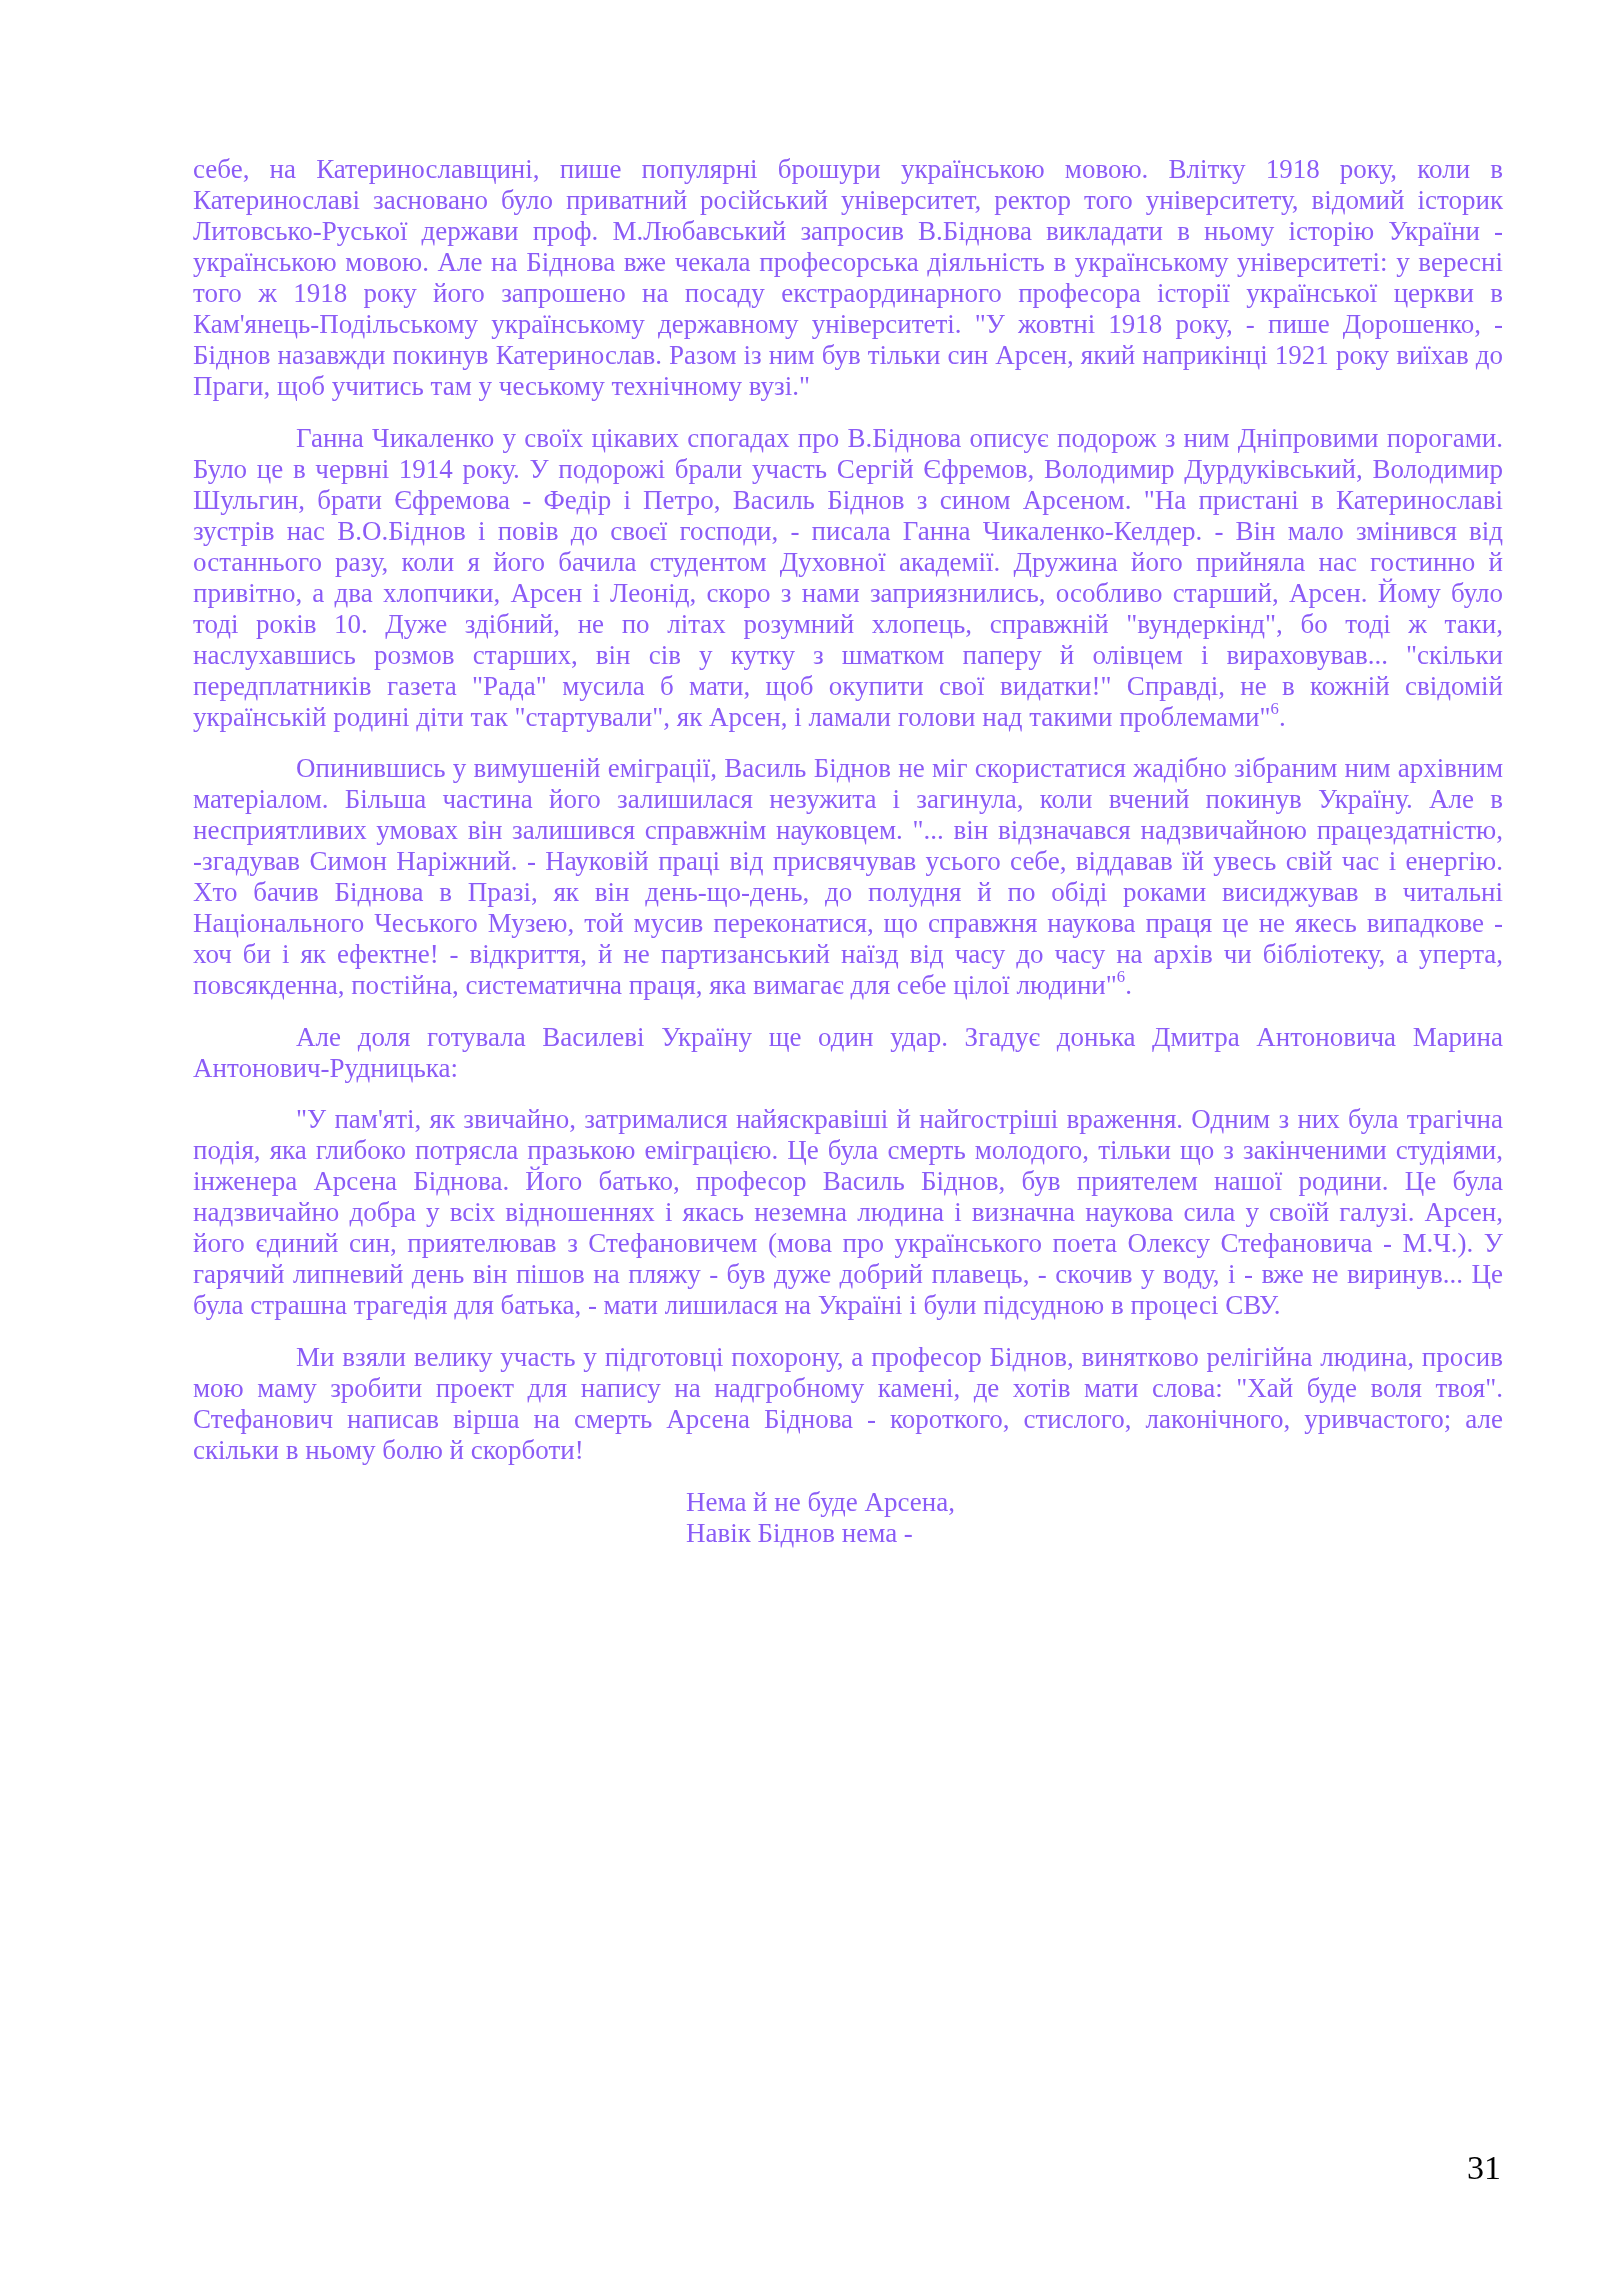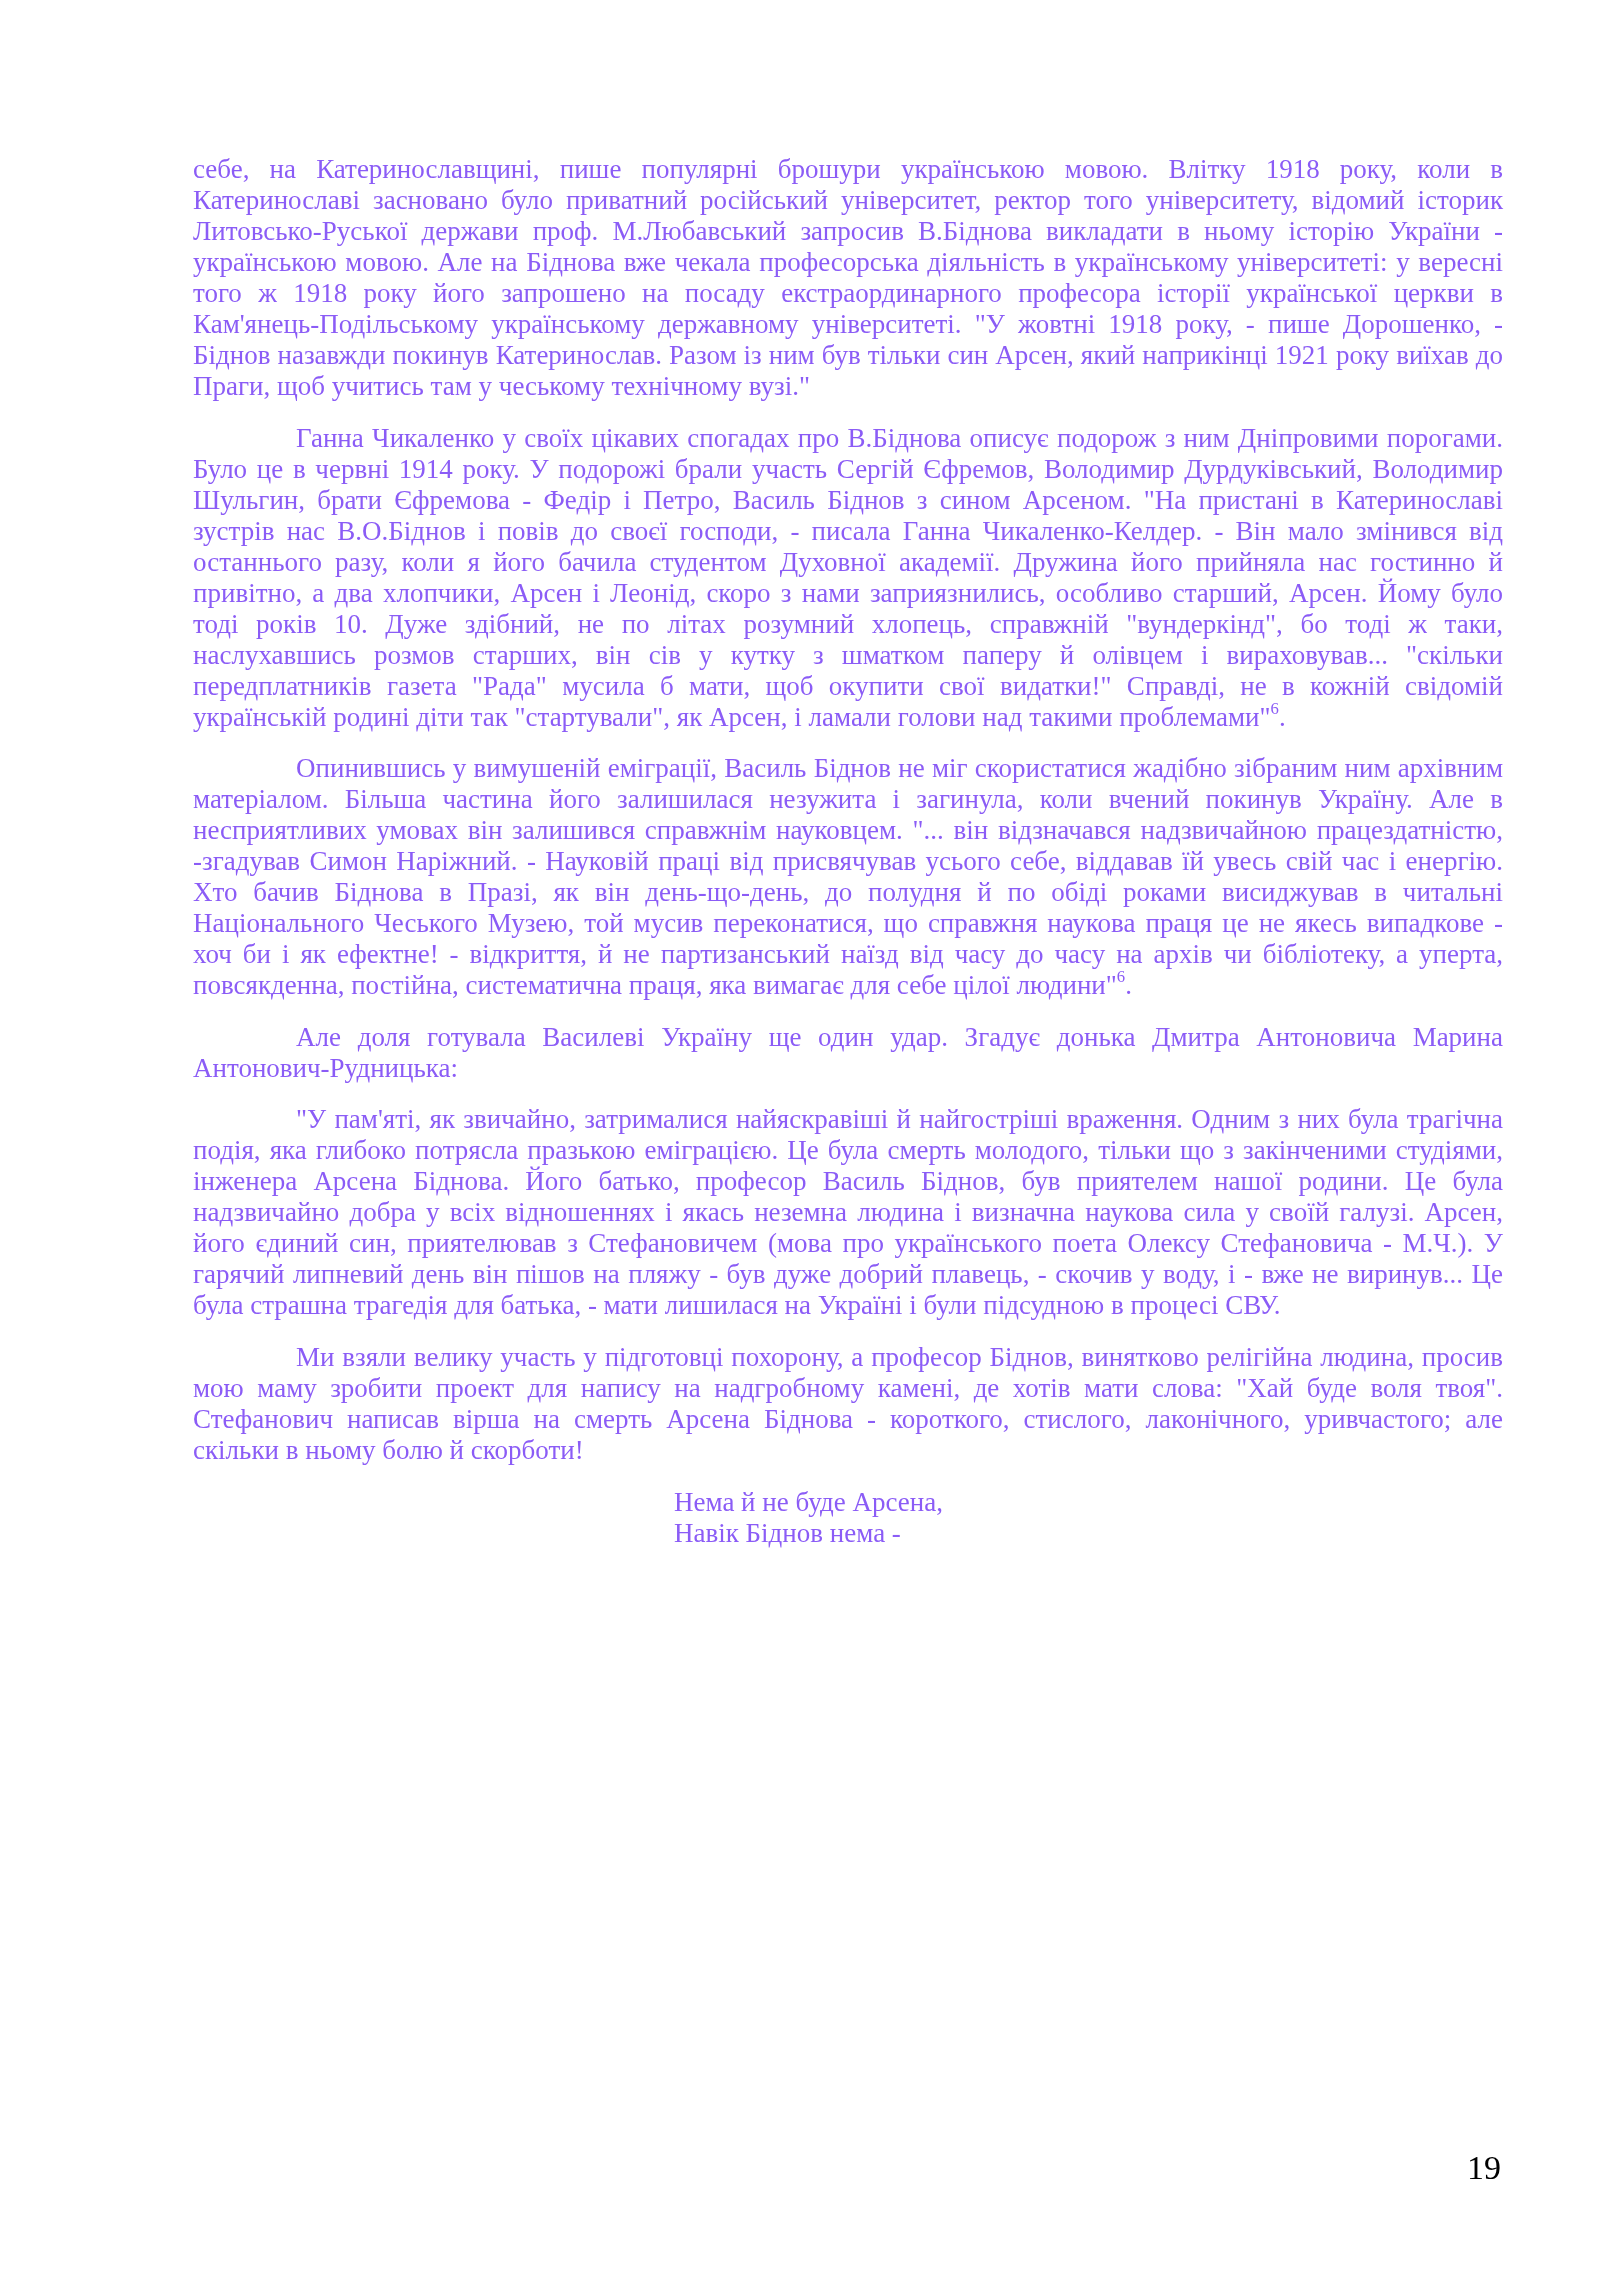--- a/index.html
+++ b/index.html
@@ -16,21 +16,21 @@
   }
   .para {
     margin: 0 0 20.6px 0;
     text-align: justify;
     text-indent: 0;
   }
   .para.indent { text-indent: 103px; }
   .para.first { text-indent: 0; }
   sup.fn { font-size: 16.7px; line-height: 0; vertical-align: 11.8px; }
   .poem {
-    margin: 4px;
+    margin: 16px;
     padding-left: 477px;
     margin-top: 5.9px;
   }
   .poem-line { display: block; line-height: 31px; }
   .page-number {
     position: absolute;
     left: 1467px;
     top: 2148px;
     font-family: "Liberation Serif", "DejaVu Serif", serif;
     font-size: 34px;
@@ -59,14 +59,14 @@
   </p>
   <p class="para indent">
     <span>Ми взяли велику участь у підготовці похорону, а професор Біднов, винятково релігійна людина, просив мою маму зробити проект для напису на надгробному камені, де хотів мати слова: "Хай буде воля твоя". Стефанович написав вірша на смерть Арсена Біднова - короткого, стислого, лаконічного, уривчастого; але скільки в ньому болю й скорботи!</span>
   </p>
   <div class="poem">
     <span class="poem-line">Нема й не буде Арсена,</span>
     <span class="poem-line">Навік Біднов нема -</span>
   </div>
 </div>
 
-<div class="page-number">19</div>
+<div class="page-number">31</div>
 
 
 </body></html>

